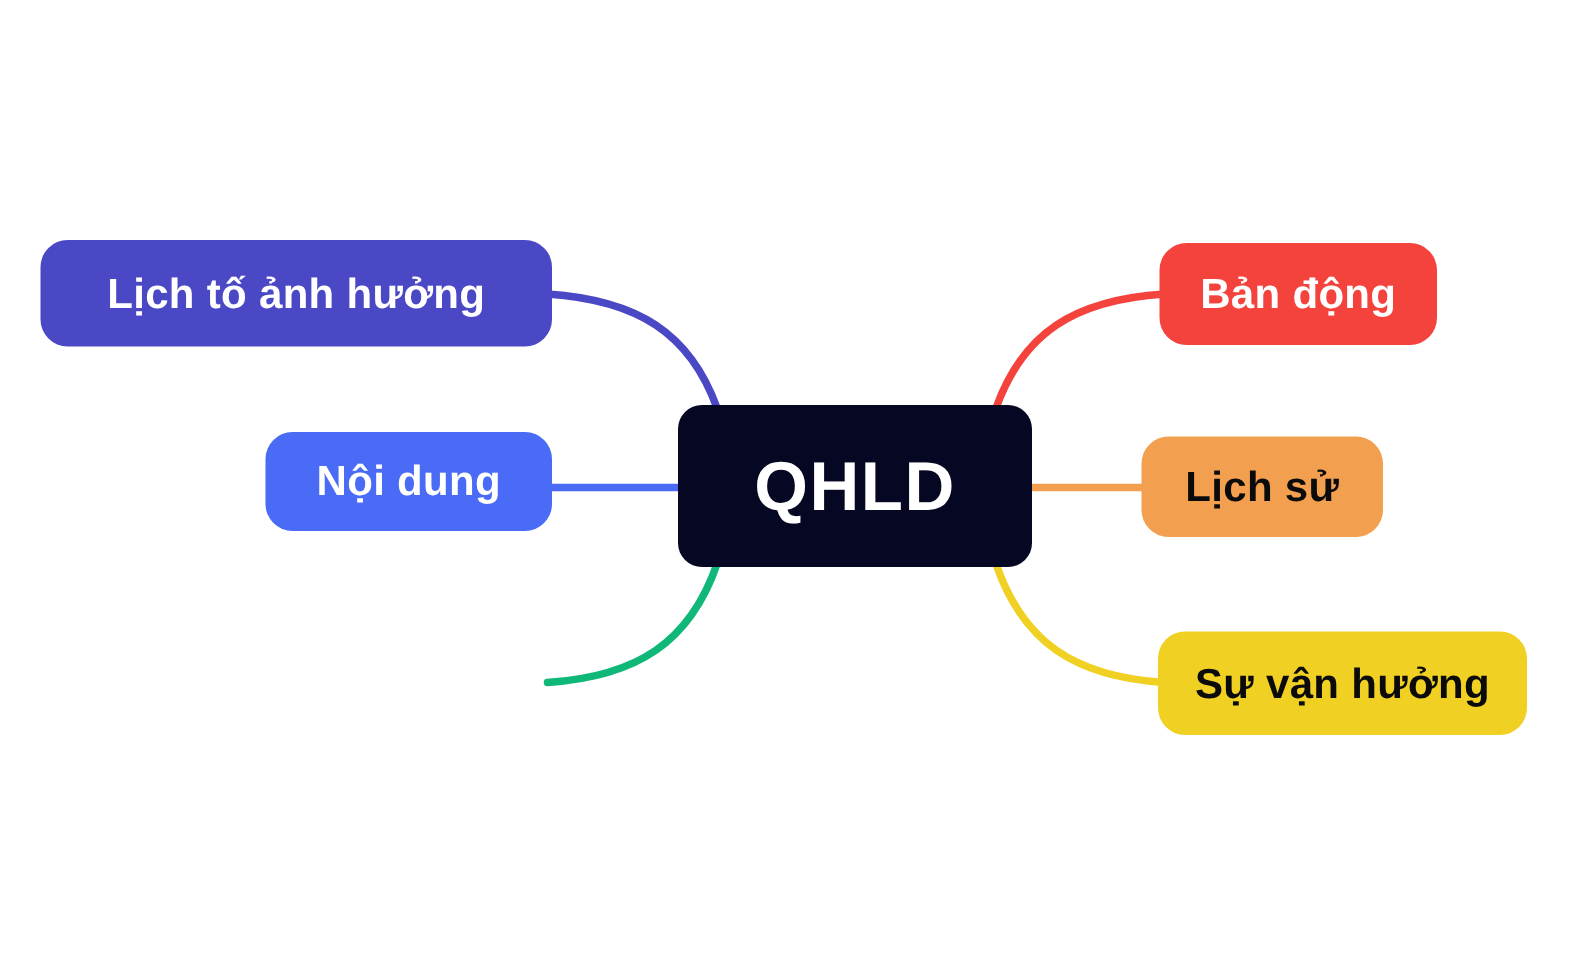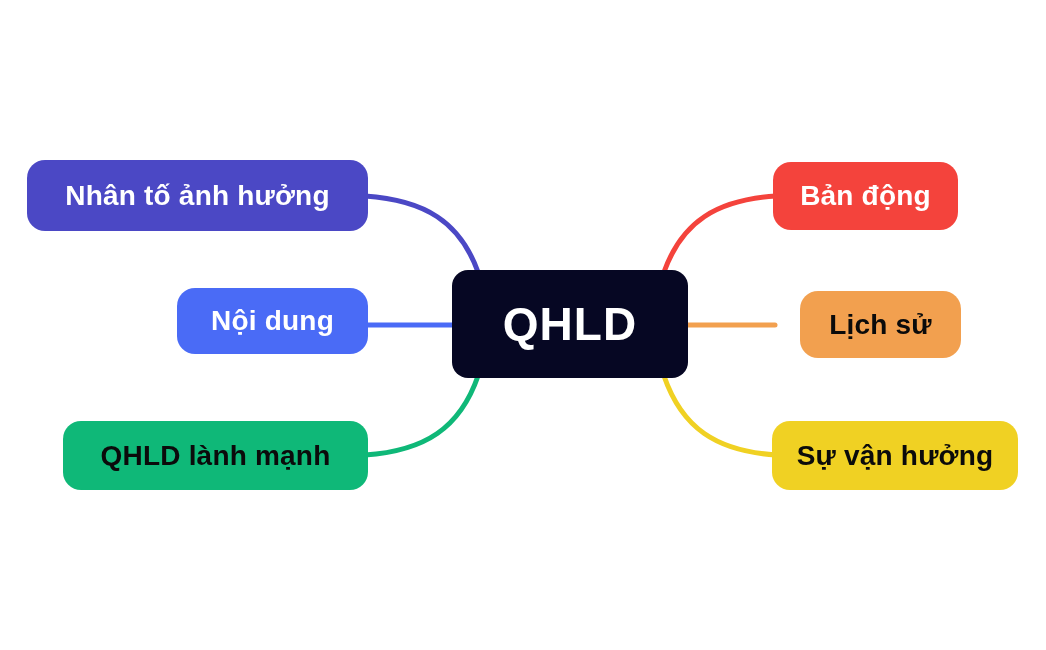--- a/index.html
+++ b/index.html
@@ -74,21 +74,21 @@
   }
   .node-ban-chat {
     left: 773px;
     top: 162px;
     width: 185px;
     height: 68px;
     background: #F4433C;
     color: #ffffff;
   }
   .node-lich-su {
-    left: 800px;
+    left: 761px;
     top: 291px;
     width: 161px;
     height: 67px;
     background: #F2A04F;
     color: #0b0b0b;
   }
   .node-su-van-dong {
     left: 772px;
     top: 421px;
     width: 246px;
@@ -104,25 +104,24 @@
 
   <svg class="connectors" viewBox="0 0 1046 650" xmlns="http://www.w3.org/2000/svg" fill="none">
     <path d="M 365 196 C 425 200 460 222 478 272" stroke="#4B48C5" stroke-width="5" stroke-linecap="round"></path>
     <path d="M 365 325 L 456 325" stroke="#4A6BF6" stroke-width="5" stroke-linecap="round"></path>
     <path d="M 365 455 C 425 451 460 428 478 376" stroke="#0FB878" stroke-width="5" stroke-linecap="round"></path>
     <path d="M 664 272 C 682 222 716 200 776 196" stroke="#F4433C" stroke-width="5" stroke-linecap="round"></path>
     <path d="M 684 325 L 775 325" stroke="#F2A04F" stroke-width="5" stroke-linecap="round"></path>
     <path d="M 664 376 C 682 428 716 451 776 455" stroke="#F0D123" stroke-width="5" stroke-linecap="round"></path>
   </svg>
 
-  <div class="node node-nhan-to">Nhân tố ảnh hưởng</div>
+  <div class="node node-nhan-to">Lịch tố ảnh hưởng</div>
 
   <div class="node node-noi-dung">Nội dung</div>
 
-  <div class="node node-qhld-lanh-manh">QHLD lành mạnh</div>
 
   <div class="node node-central">QHLD</div>
 
   <div class="node node-ban-chat">Bản động</div>
 
   <div class="node node-lich-su">Lịch sử</div>
 
   <div class="node node-su-van-dong">Sự vận hưởng</div>
 
 </div>

